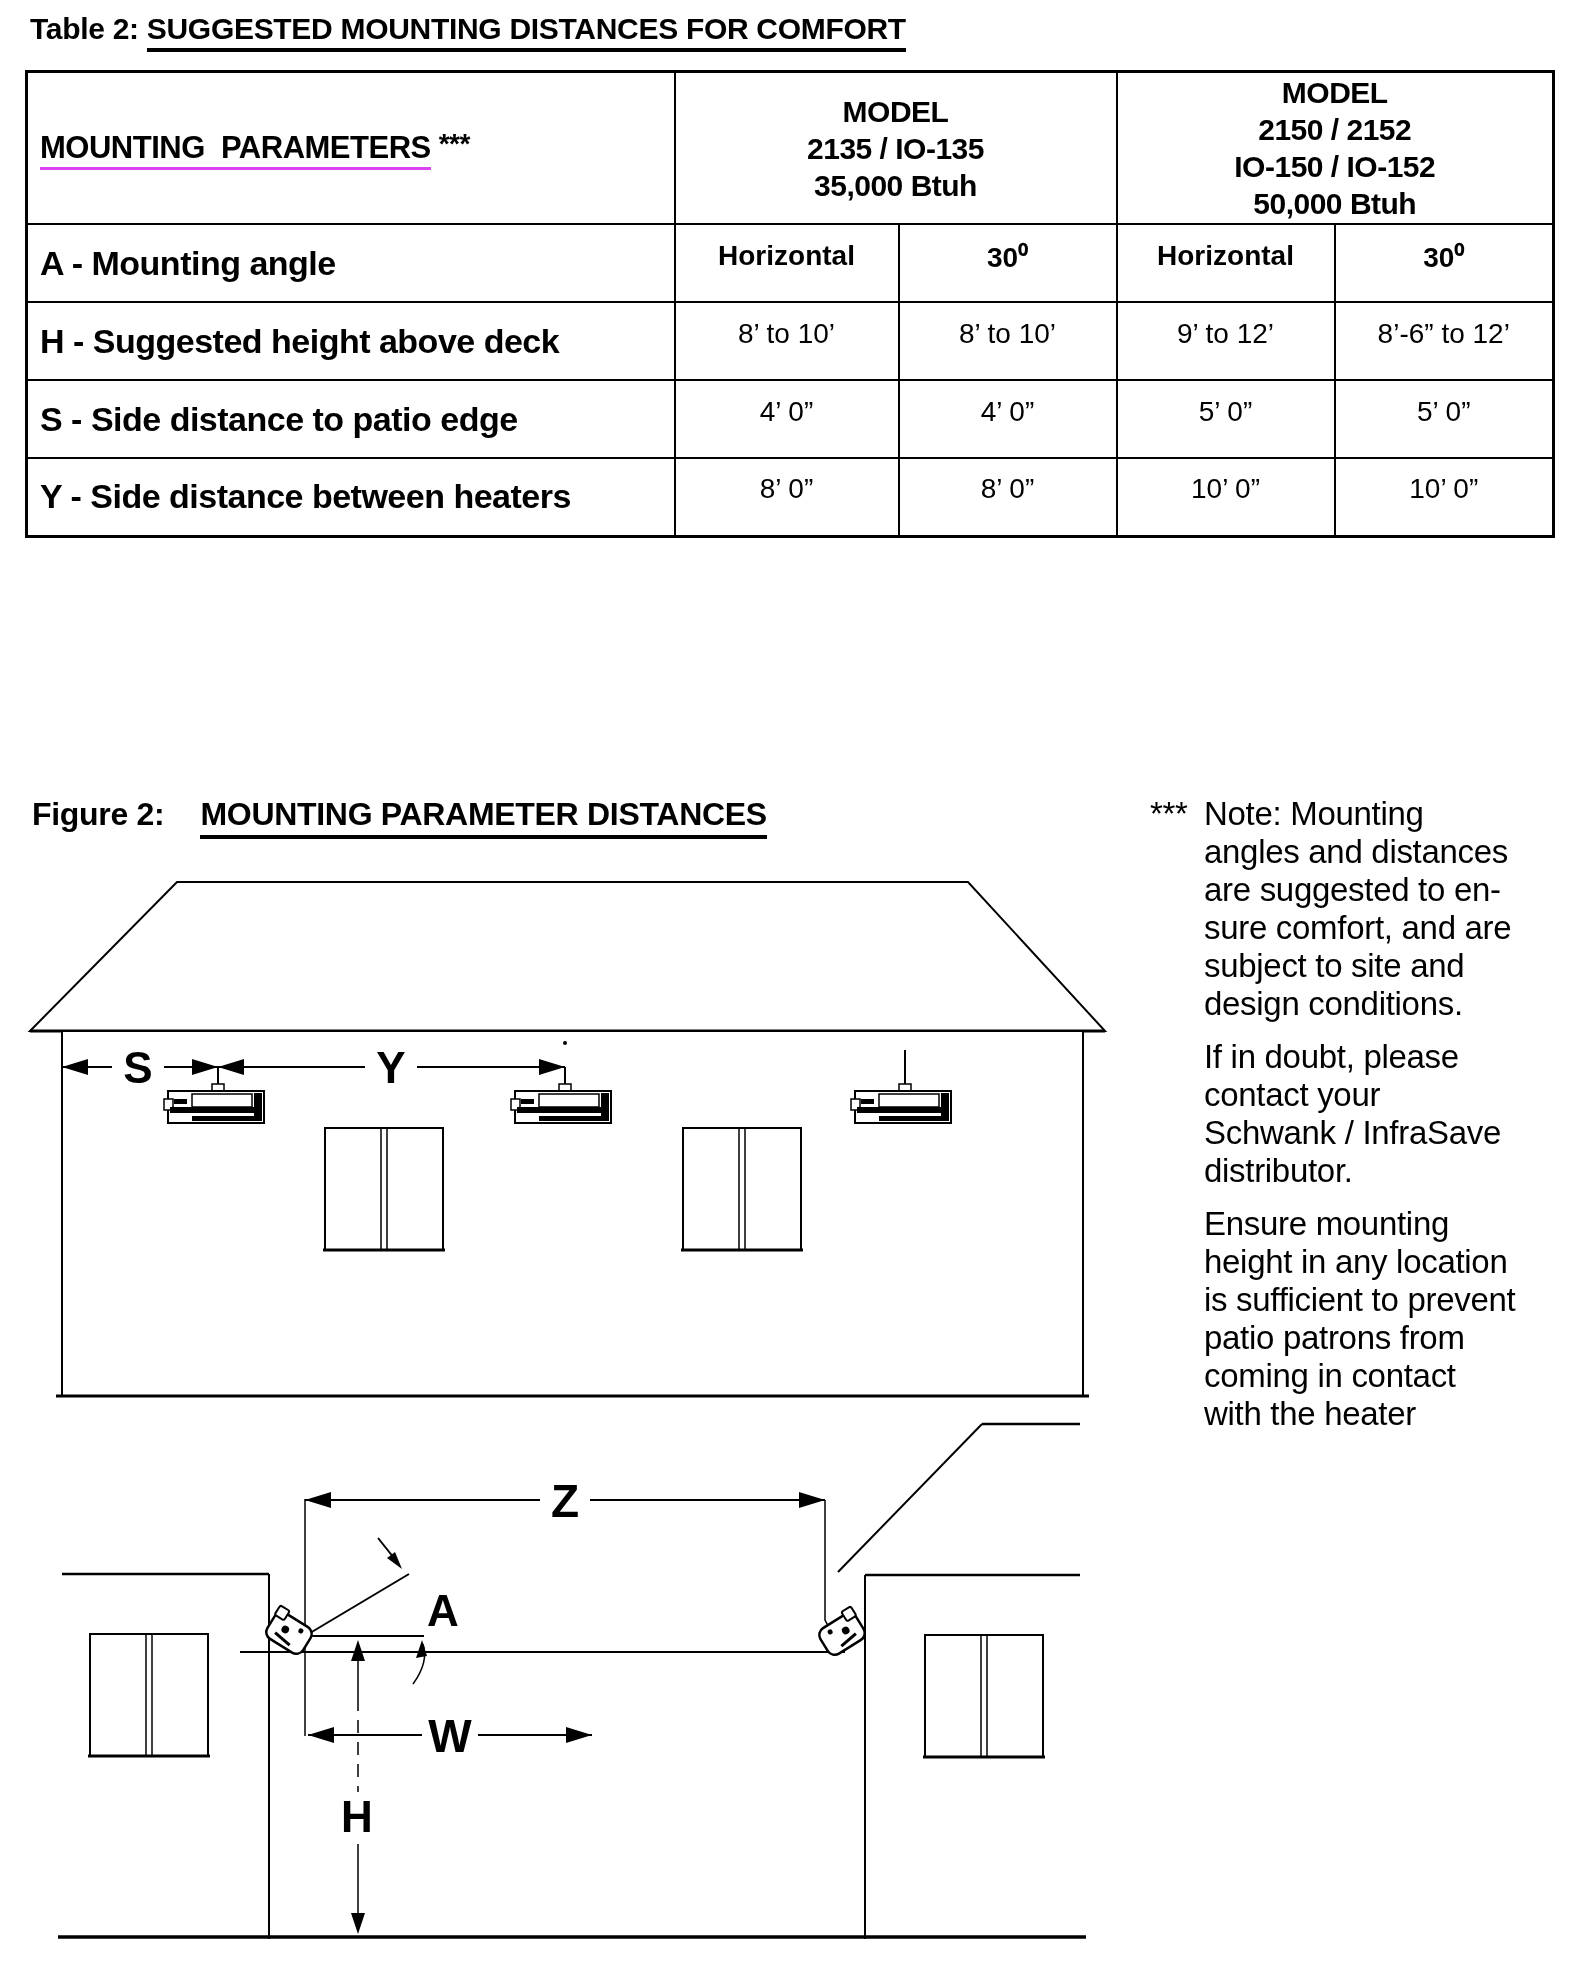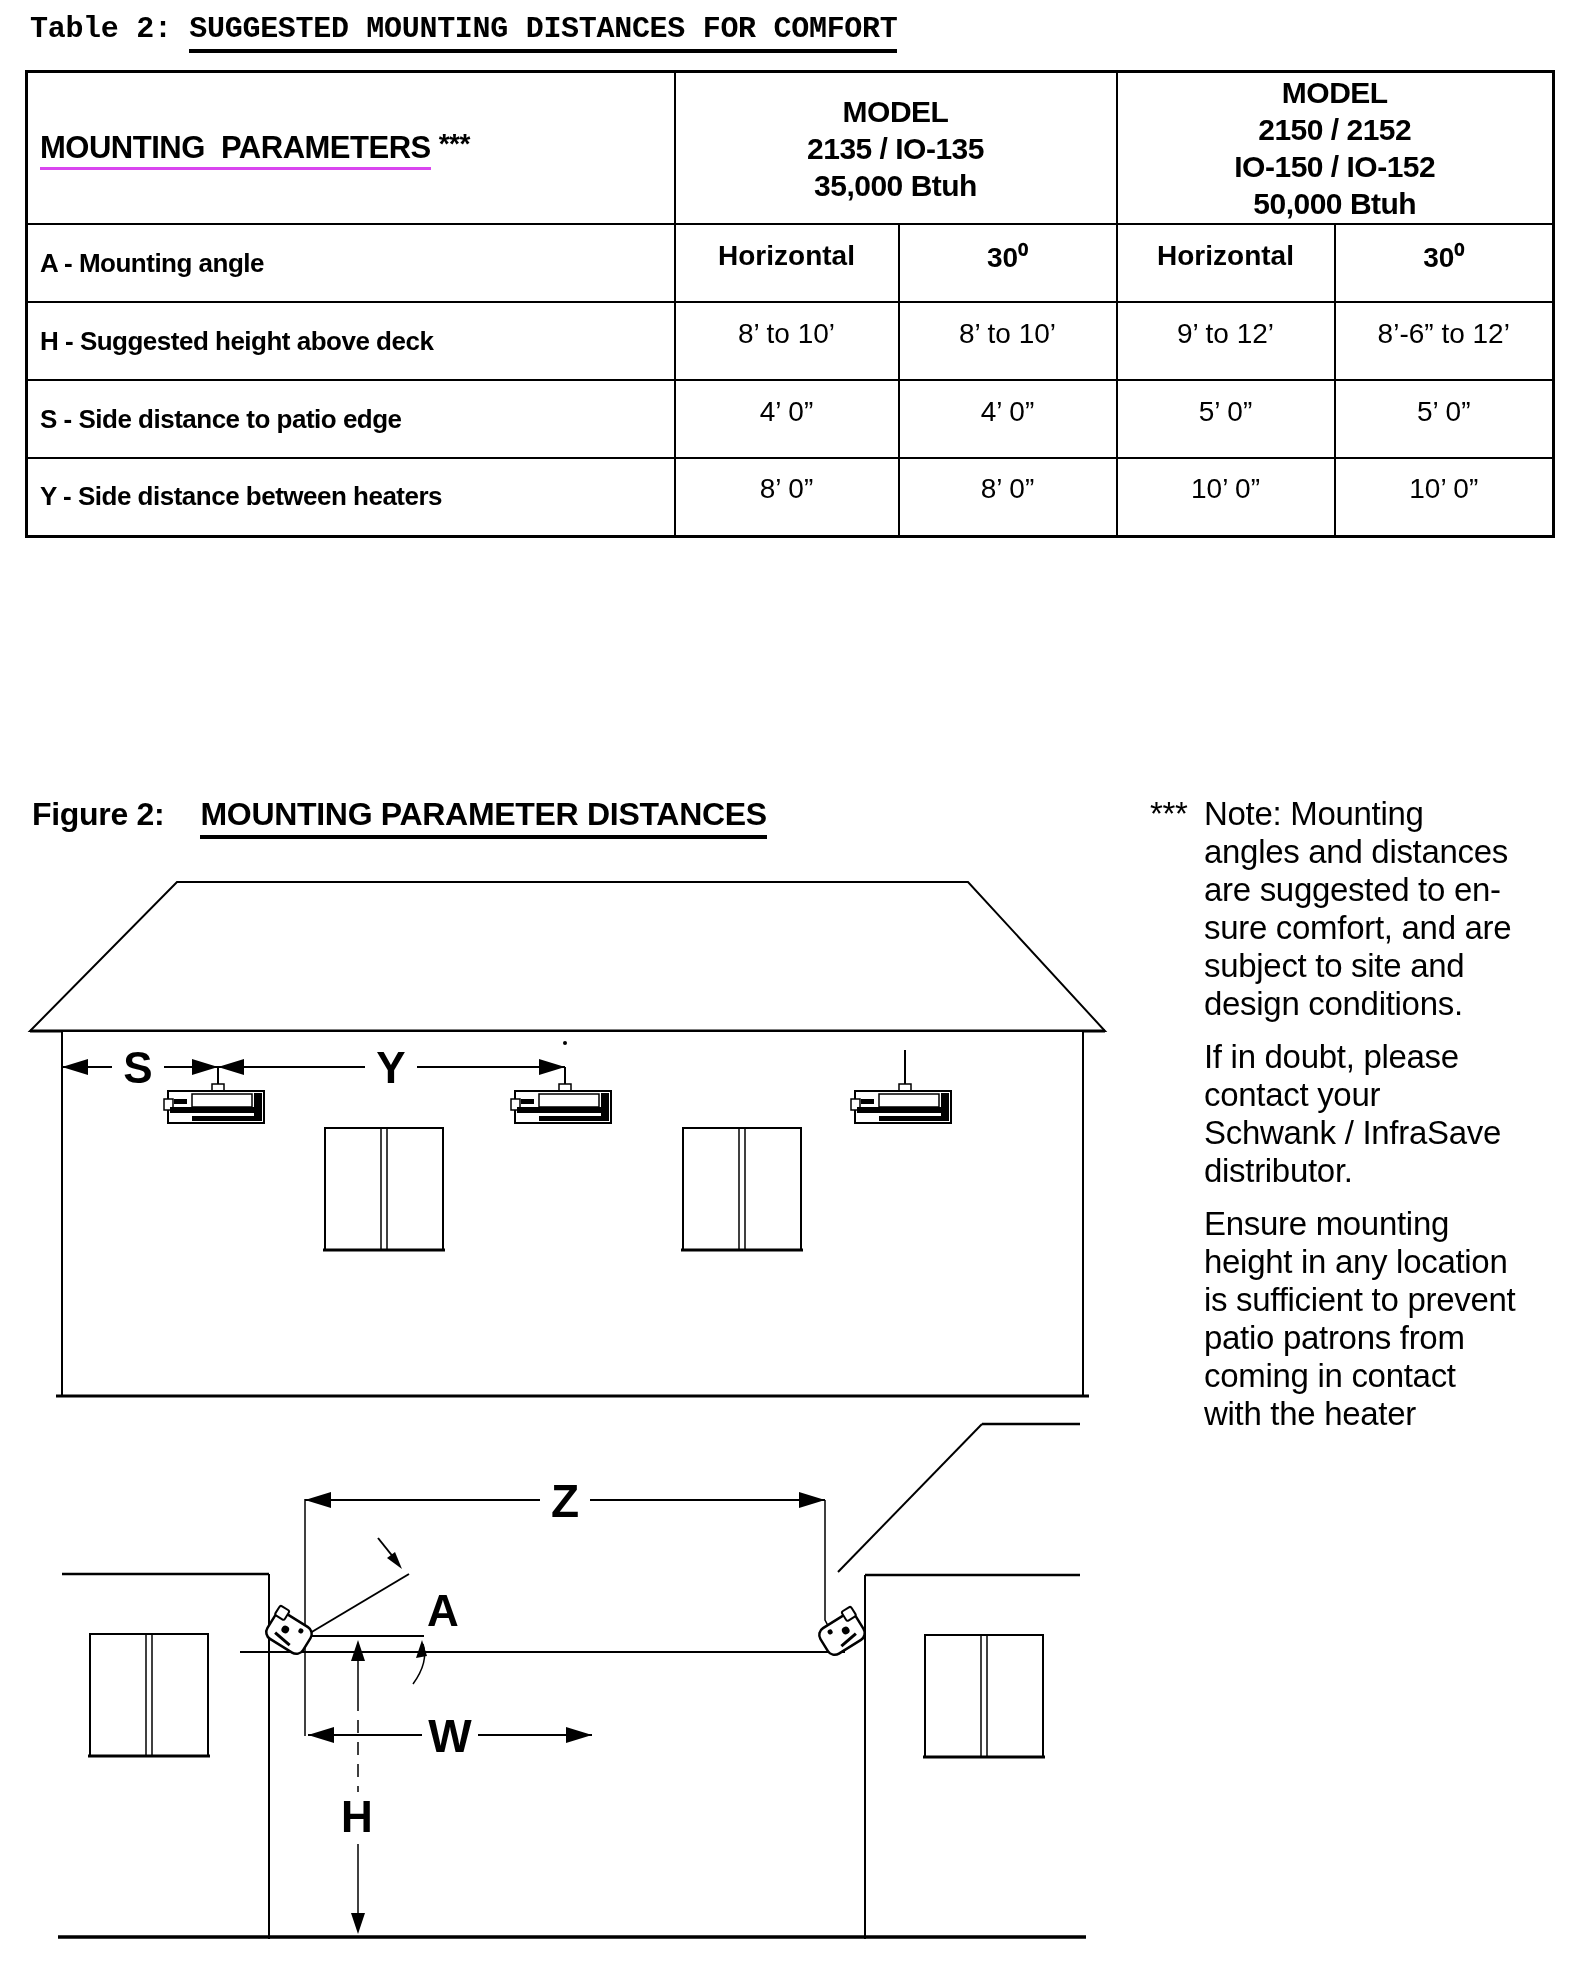--- a/index.html
+++ b/index.html
@@ -3,21 +3,21 @@
 <meta charset="utf-8">
 <style>
   html,body{margin:0;padding:0;}
   body{
     width:1578px;height:1964px;position:relative;background:#ffffff;
     font-family:"Liberation Sans",sans-serif;color:#000;overflow:hidden;
   }
   
   .doc-title{
     position:absolute;left:30px;top:12px;margin:0;
-    font-size:30px;font-weight:bold;letter-spacing:-0.3px;white-space:pre;font-family:Liberation Mono, monospace;
+    font-size:30px;font-weight:bold;letter-spacing:-0.3px;white-space:pre;
   }
   .doc-title .u{border-bottom:4px solid #000;padding-bottom:3px;}
   
   table.mtable{
     position:absolute;left:25px;top:70px;width:1527px;
     border-collapse:collapse;table-layout:fixed;background:#fff;
     border:3px solid #000;
   }
   .mtable th,.mtable td{border:2px solid #000;vertical-align:middle;overflow:hidden;}
   .mtable col.c0{width:648px;}
@@ -30,21 +30,21 @@
   th.param{
     text-align:left;padding-left:12px;font-size:31px;font-weight:bold;letter-spacing:-0.5px;white-space:pre;
   }
   th.param .u{border-bottom:3px solid #d946ef;padding-bottom:2px;}
   th.param .marker{position:relative;top:-5px;font-size:28px;margin-left:8px;}
   th.model{
     text-align:center;font-size:30px;font-weight:bold;line-height:37px;
     white-space:pre-line;letter-spacing:-0.5px;
   }
   td.label{
-    text-align:left;padding-left:12px;font-size:26px;font-weight:bold;letter-spacing:-0.5px;
+    text-align:left;padding-left:12px;font-size:34px;font-weight:bold;letter-spacing:-0.5px;
   }
   td.val{text-align:center;font-size:28px;font-weight:normal;padding-bottom:16px;}
   tr.bold-vals td.val{font-weight:bold;font-size:28px;}
   
   .fig-caption{
     position:absolute;left:32px;top:796px;margin:0;
     font-size:32px;font-weight:bold;letter-spacing:-0.3px;white-space:pre;
   }
   .fig-caption .u{border-bottom:4px solid #000;padding-bottom:3px;margin-left:36px;}
   

